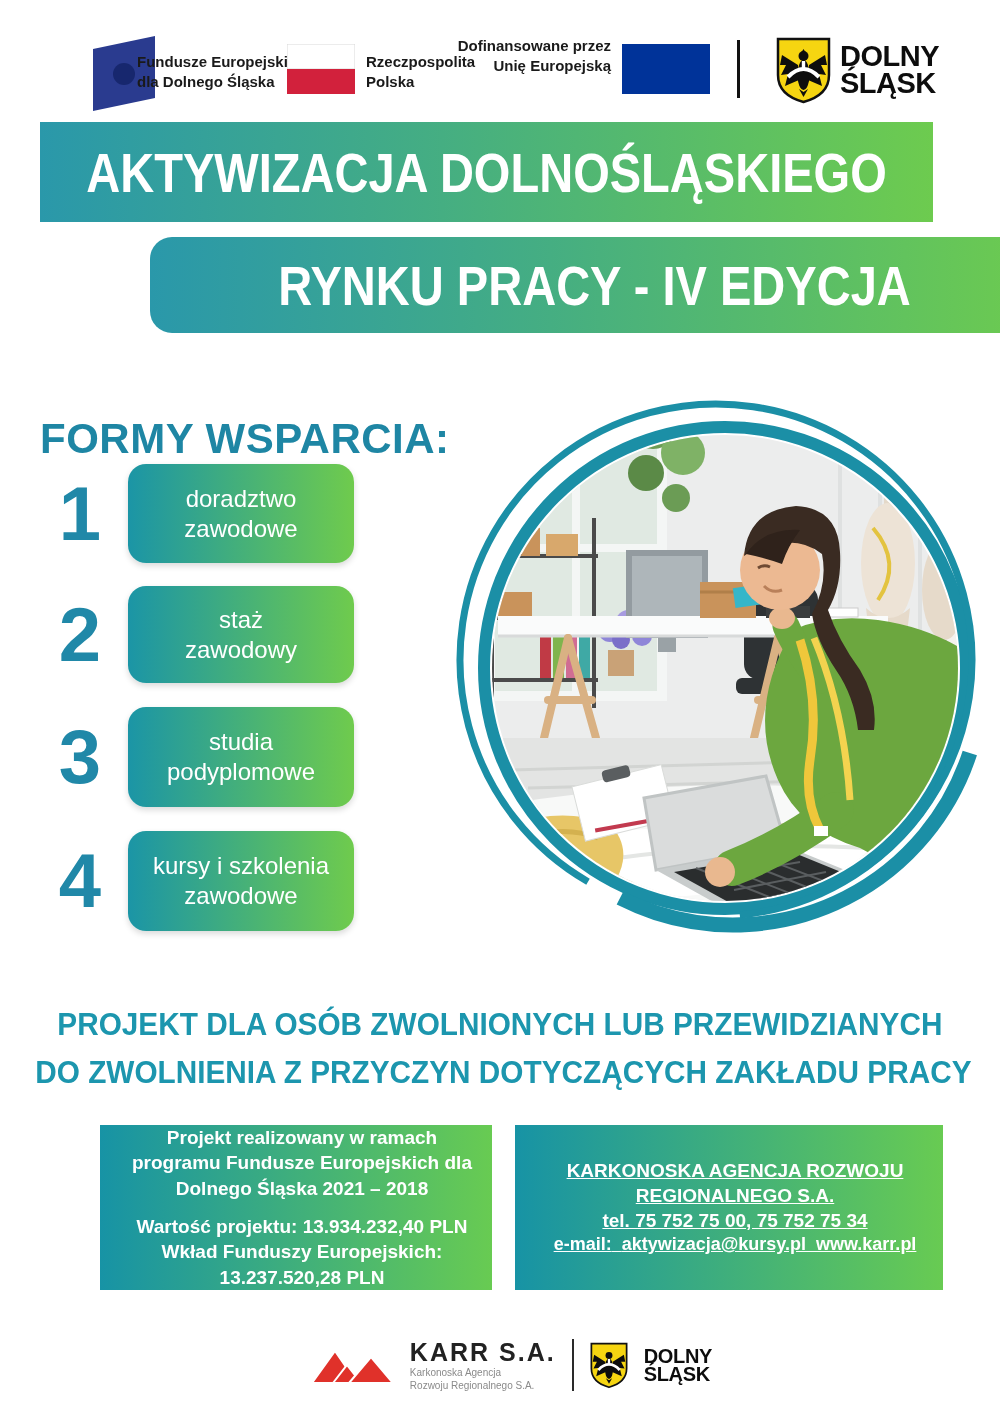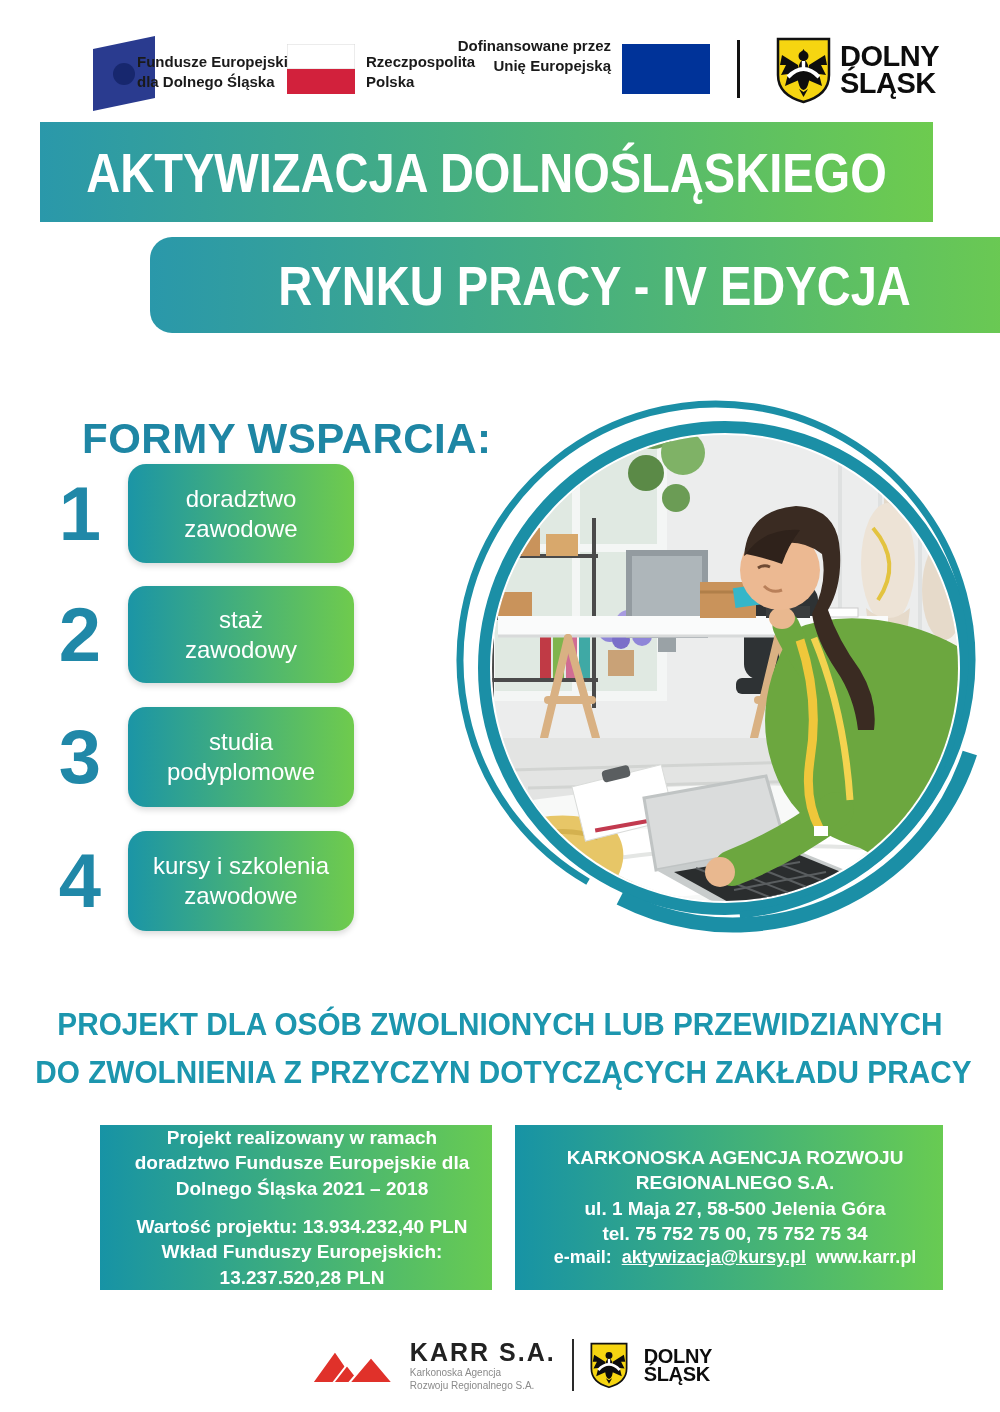--- a/index.html
+++ b/index.html
@@ -124,21 +124,21 @@
     <div>ŚLĄSK</div>
   </div>
 
   <div class="abs grad banner" style="left:0;top:122px;width:893px;height:100px;">
     <span>AKTYWIZACJA DOLNOŚLĄSKIEGO</span>
   </div>
   <div class="abs grad banner" style="left:110px;top:237px;width:890px;height:96px;border-radius:22px;">
     <span>RYNKU PRACY - IV EDYCJA</span>
   </div>
 
-  <div class="abs support-heading" style="left:40px;top:415px;margin-left:42px;">FORMY WSPARCIA:</div>
+  <div class="abs support-heading" style="left:40px;top:415px;">FORMY WSPARCIA:</div>
 
   <div class="abs item-row" style="left:32px;top:464px;width:322px;height:99px;">
     <div class="item-num">1</div>
     <div class="item-box">
       <div>doradztwo</div>
       <div>zawodowe</div>
     </div>
   </div>
   <div class="abs item-row" style="left:32px;top:586px;width:322px;height:97px;">
     <div class="item-num">2</div>
@@ -327,32 +327,31 @@
     </svg>
   </div>
 
   <div class="abs audience" style="left:0;top:1000px;">
     <div>PROJEKT DLA OSÓB ZWOLNIONYCH LUB PRZEWIDZIANYCH</div><br>
     <div>DO ZWOLNIENIA Z PRZYCZYN DOTYCZĄCYCH ZAKŁADU PRACY</div>
   </div>
 
   <div class="abs gbox" style="left:100px;top:1125px;width:380px;height:165px;">
     <div>Projekt realizowany w ramach</div>
-    <div>doradztwo Fundusze Europejskie dla</div>
+    <div>programu Fundusze Europejskich dla</div>
     <div>Dolnego Śląska 2021 – 2018</div>
     <div class="gap"></div>
     <div>Wartość projektu: 13.934.232,40 PLN</div>
     <div>Wkład Funduszy Europejskich:</div>
     <div>13.237.520,28 PLN</div>
   </div>
 
-  <div class="abs gbox" style="left:515px;top:1125px;width:416px;height:165px;">
+  <div class="abs gbox" style="left:515px;top:1125px;width:416px;height:165px;text-decoration:underline;">
     <div>KARKONOSKA AGENCJA ROZWOJU</div>
     <div>REGIONALNEGO S.A.</div>
-    <div>ul. 1 Maja 27, 58-500 Jelenia Góra</div>
     <div>tel. 75 752 75 00, 75 752 75 34</div>
     <div class="email-line">
       <span>e-mail:</span>&nbsp;
       <a class="email-link" href="#">aktywizacja@kursy.pl</a>&nbsp;
       <span>www.karr.pl</span>
     </div>
   </div>
 
   <div class="abs footer" style="left:0;top:1330px;width:1000px;height:70px;padding-left:12px;">
     <svg width="82" height="44" viewBox="0 0 82 44">

